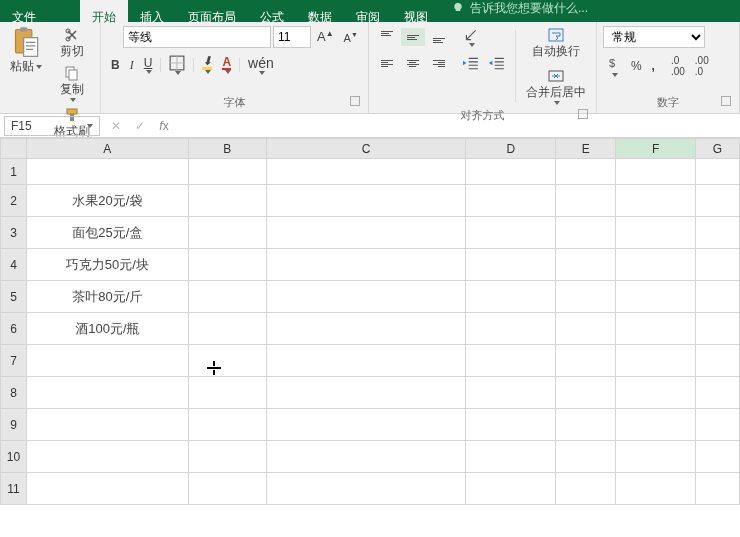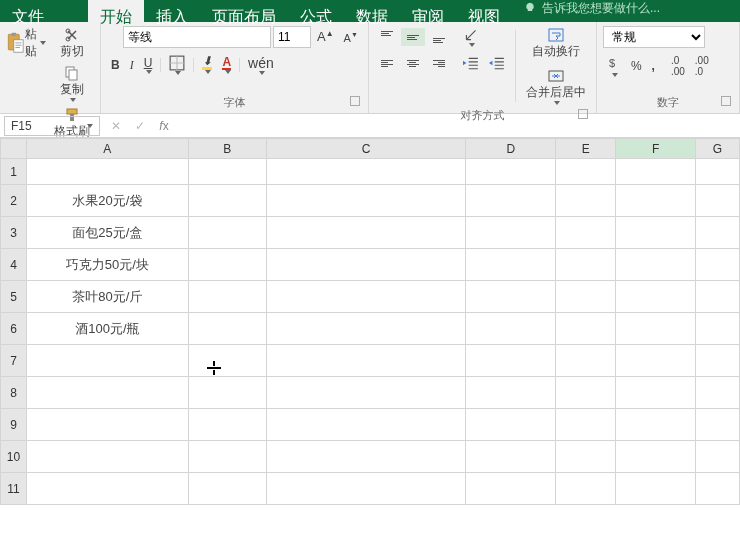--- a/index.html
+++ b/index.html
@@ -1,36 +1,36 @@
 <!DOCTYPE html>
 <html><head>
 <meta charset="utf-8">
 <style>
   * { box-sizing: border-box; margin: 0; padding: 0; font-family: "Microsoft YaHei", "等线", sans-serif; }
   body { width: 740px; height: 537px; overflow: hidden; background: #fff; font-size: 12px; color: #444; }
 
   
   .tabbar { background: #0b6b3a; height: 22px; display: flex; align-items: stretch; color: #fff; }
-  .tab { padding: 17px 12px; display: flex; align-items: center; font-size: 16px; cursor: pointer; }
+  .tab { padding: 17px 12px; display: flex; align-items: center; font-size: 12px; cursor: pointer; }
   .tab.active { background: #f1f1f1; color: #0b6b3a; margin-left: 32px; }
   .tell-me { display: flex; align-items: flex-start; padding: 0 10px; color: #b7e0c8; gap: 4px; }
   .tell-me svg { width: 12px; height: 12px; }
   .corner { margin-left: auto; display: flex; }
   .corner .sq { width: 22px; height: 22px; background: #0b6b3a; }
 
   
   .ribbon { background: #f1f1f1; border-bottom: 1px solid #d4d4d4; height: 92px; display: flex; }
   .group { border-right: 1px solid #d9d9d9; padding: 4px 6px 0 6px; display: flex; flex-direction: column; justify-content: space-between; }
   .group-body { display: flex; gap: 4px; align-items: flex-start; }
   .group-label { text-align: center; font-size: 11px; color: #666; padding: 2px 0 3px; position: relative; }
   .group-label .dlg { position: absolute; right: 2px; top: 3px; width: 10px; height: 10px; border: 1px solid #aaa; }
   .vlist { display: flex; flex-direction: column; gap: 3px; }
   .hline { display: flex; align-items: center; gap: 2px; }
   .btn { display: flex; align-items: center; padding: 1px 4px; cursor: pointer; flex-direction: column; }
-  .bigbtn { display: flex; flex-direction: row; align-items: center; justify-content: center; width: 40px; cursor: pointer; }
+  .bigbtn { display: flex; flex-direction: column; align-items: center; justify-content: center; width: 40px; cursor: pointer; }
   .dd { width:0; height:0; border-left:3px solid transparent; border-right:3px solid transparent; border-top:4px solid #666; display:inline-block; margin-left:2px; }
   .sep { width:1px; background:#d9d9d9; margin:4px 2px; align-self:stretch; }
   select, input.combo { height: 22px; border: 1px solid #c8c8c8; background: #fff; font-size: 12px; padding: 0 4px; }
   .icon { display:inline-flex; width:16px; height:16px; align-items:center; justify-content:center; }
   .underline-red { border-bottom: 2px solid #d93025; display:inline-block; line-height:12px; }
   .underline-yellow { border-bottom: 3px solid #ffd54f; display:inline-block; line-height:11px; font-style:italic; font-family:serif; }
   .font-red { color:#c0392b; font-weight:bold; }
   .align-ic { display:inline-flex; flex-direction:column; gap:1px; }
   .align-ic span { display:block; height:1px; background:#555; }
 

